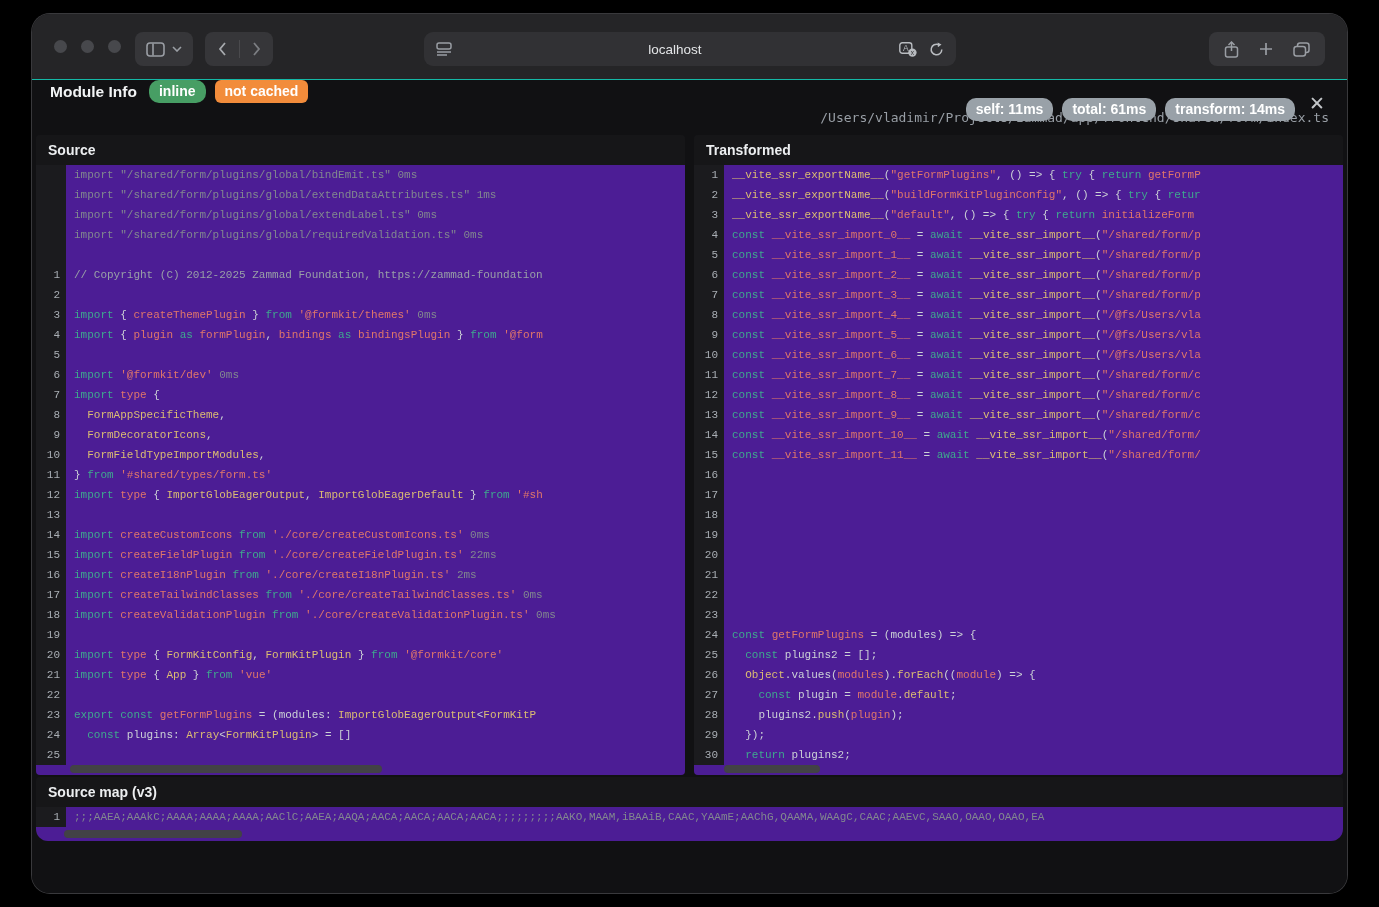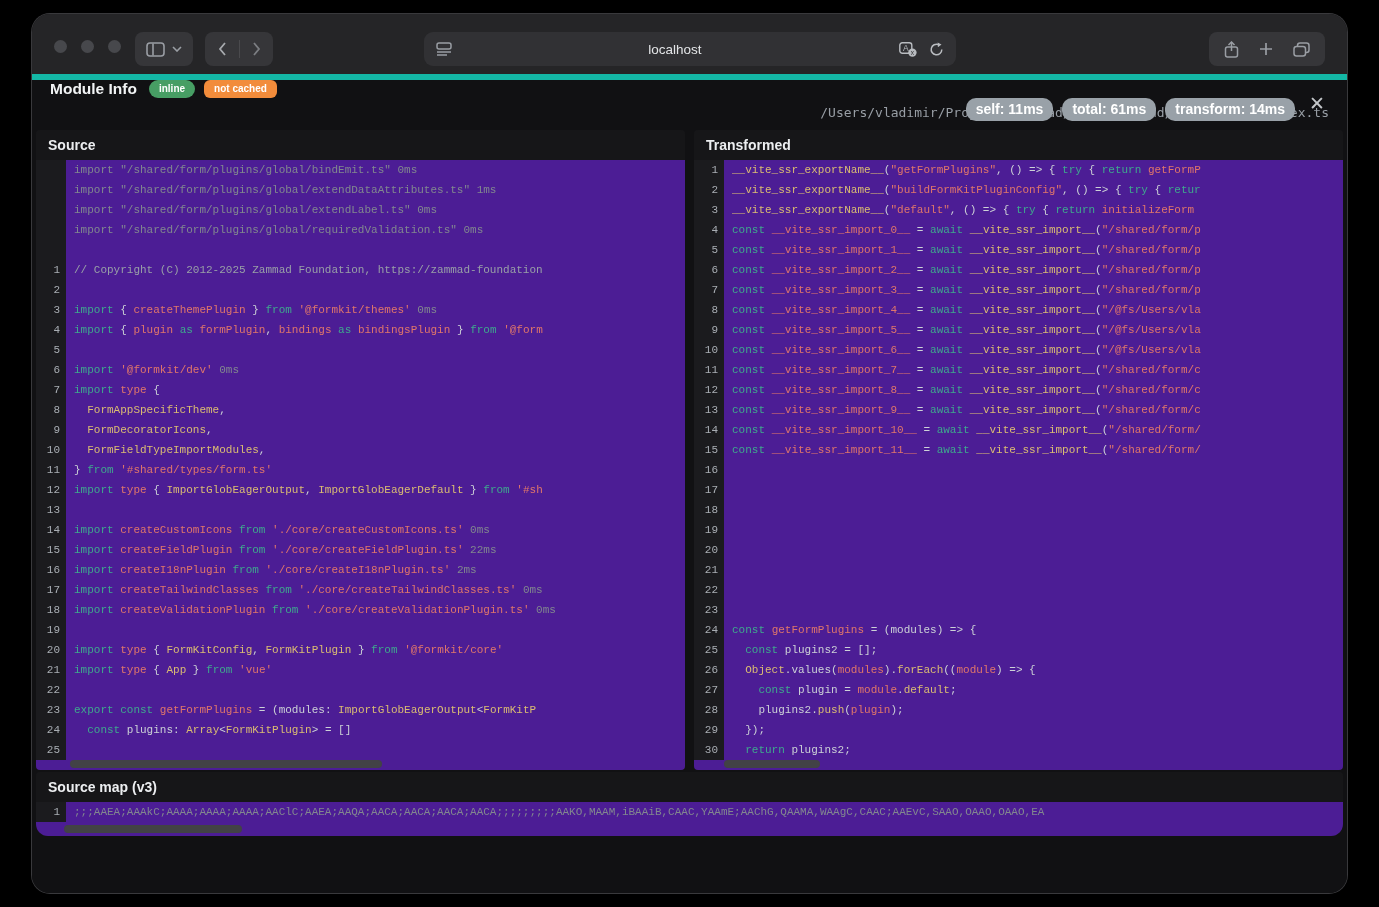--- a/index.html
+++ b/index.html
@@ -4,21 +4,21 @@
 <style>
   * { margin:0; padding:0; box-sizing:border-box; }
   html,body { width:1379px; height:907px; background:#000; overflow:hidden;
               font-family:"Liberation Sans", sans-serif; }
   .window { position:absolute; left:32px; top:14px; width:1315px; height:879px;
             background:#101012; border-radius:18px; overflow:hidden;
             box-shadow:0 0 0 1px #39393c, 0 18px 50px rgba(0,0,0,.7); }
 
   
   .toolbar { position:relative; height:66px; background:#252527;
-             border-bottom:6px solid #14b8a6; }
+             border-bottom:1px solid #14b8a6; }
   .traffic { position:absolute; left:22px; top:26px; display:flex; gap:14px; }
   .dot { width:13px; height:13px; border-radius:50%; background:#47484c; }
   .tb-btn { position:absolute; top:18px; height:34px; background:#363639;
             border-radius:8px; display:flex; align-items:center; justify-content:center;
             color:#9a9ea4; }
   .sidebar-btn { left:103px; width:58px; gap:7px; }
   .nav-btns { left:173px; width:68px; gap:0; }
   .nav-half { width:33px; display:flex; align-items:center; justify-content:center; height:100%; }
   .nav-div { width:1px; height:18px; background:#4a4a4d; }
   .url-bar { position:absolute; left:50%; top:18px; transform:translateX(-50%);
@@ -27,21 +27,21 @@
   .url-text { flex:1; text-align:center; color:#e3e5e7; font-size:13.5px; }
   .right-btns { right:22px; width:116px; gap:20px; }
   svg.icon { display:block; }
 
   
   .content { position:absolute; top:66px; left:0; right:0; bottom:0;
              background:#111113; padding:0 4px; }
   .module-header { position:relative; padding:0 14px 10px; }
   .title-row { display:flex; align-items:center; gap:12px; }
   .page-title { color:#f2f4f5; font-size:15.5px; font-weight:700; }
-  .badge { font-size:10px; font-weight:700; color:#fff; border-radius:10px;
+  .badge { font-size:14px; font-weight:700; color:#fff; border-radius:10px;
            padding:3px 10px 4px; }
   .file-path { margin-top:7px; font-family:"DejaVu Sans Mono", monospace;
                font-size:13px; color:#989ea5;text-align:right; }
   .timings { position:absolute; right:48px; top:18px; display:flex; gap:9px; }
   .timing-pill { background:#99a1a8; color:#fff; font-size:14px; font-weight:700;
                  border-radius:10px; padding:3px 10px 4px; }
   .close-x { position:absolute; right:14px; top:12px; width:24px; height:24px;
              color:#c4c7ca; font-size:19px; line-height:24px; text-align:center;
              cursor:default; }
 

